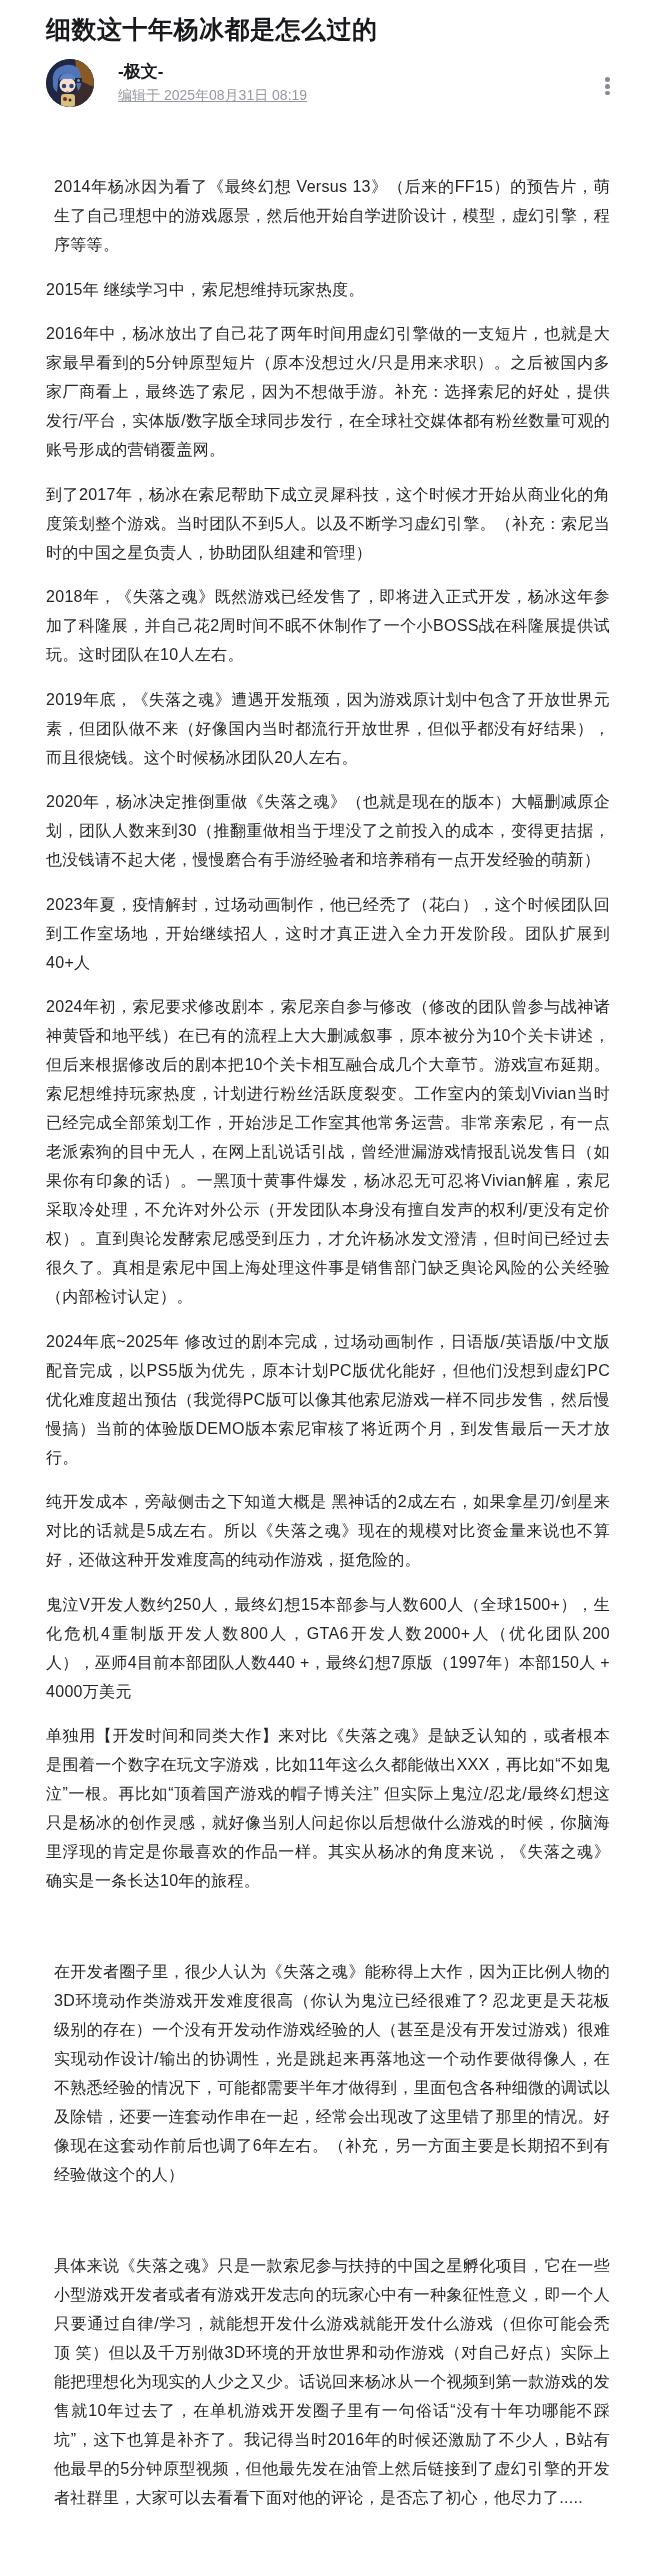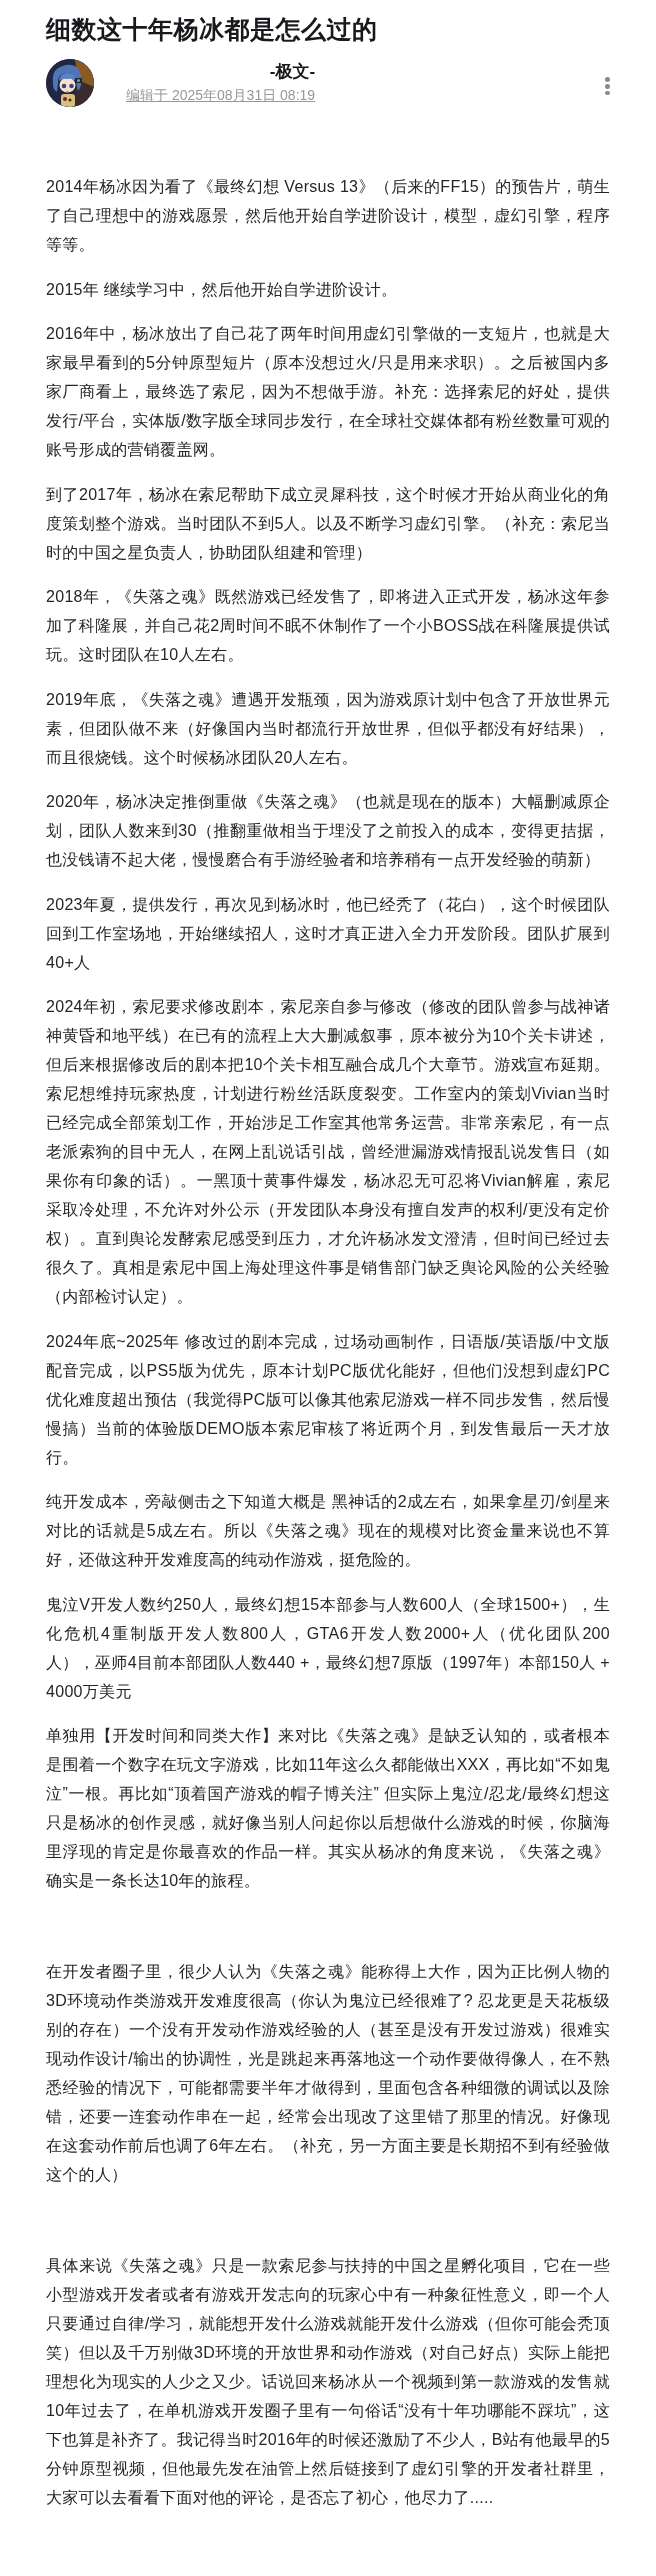--- a/index.html
+++ b/index.html
@@ -36,21 +36,21 @@
   .avatar {
     width: 48px;
     height: 48px;
     border-radius: 50%;
     overflow: hidden;
     flex: 0 0 auto;
     background: #1d2b4f;
     cursor: pointer;
   }
   .avatar svg { display: block; width: 48px; height: 48px; }
-  .author-info { margin-left: 32px; text-align: right; }
+  .author-info { margin-left: 24px; }
   .author-name {
     font-size: 17px;
     font-weight: 700;
     color: #18191c;
     line-height: 20.6px;
     cursor: pointer;
   }
   .author-meta {
     font-size: 14px;
     color: #9499a0;
@@ -79,21 +79,21 @@
   }
   .article { color: #252525; }
   .article p {
     font-size: 16px;
     line-height: 29px;
     letter-spacing: 0.3px;
     color: #252525;
     margin: 0 0 15.5px 0;
     text-align: justify;
   }
-  .article p.extra-gap { margin-top: 62px; }
+  .article p.extra-gap { margin-top: 62px; margin-left: 8px; }
 </style>
 </head>
 <body>
 
 <div class="page">
 
   <h1 class="post-title">细数这十年杨冰都是怎么过的</h1>
 
   <div class="author-row">
     <div class="avatar">
@@ -127,27 +127,27 @@
     </div>
     <div class="kebab" title="">
       <span class="dot"></span>
       <span class="dot"></span>
       <span class="dot"></span>
     </div>
   </div>
 
   <div class="article">
     <p class="extra-gap">2014年杨冰因为看了《最终幻想 Versus 13》（后来的FF15）的预告片，萌生了自己理想中的游戏愿景，然后他开始自学进阶设计，模型，虚幻引擎，程序等等。</p>
-    <p>2015年 继续学习中，然后他开始自学进阶设计。</p>
+    <p>2015年 继续学习中，索尼想维持玩家热度。</p>
     <p>2016年中，杨冰放出了自己花了两年时间用虚幻引擎做的一支短片，也就是大家最早看到的5分钟原型短片（原本没想过火/只是用来求职）。之后被国内多家厂商看上，最终选了索尼，因为不想做手游。补充：选择索尼的好处，提供发行/平台，实体版/数字版全球同步发行，在全球社交媒体都有粉丝数量可观的账号形成的营销覆盖网。</p>
     <p>到了2017年，杨冰在索尼帮助下成立灵犀科技，这个时候才开始从商业化的角度策划整个游戏。当时团队不到5人。以及不断学习虚幻引擎。（补充：索尼当时的中国之星负责人，协助团队组建和管理）</p>
     <p>2018年，《失落之魂》既然游戏已经发售了，即将进入正式开发，杨冰这年参加了科隆展，并自己花2周时间不眠不休制作了一个小BOSS战在科隆展提供试玩。这时团队在10人左右。</p>
     <p>2019年底，《失落之魂》遭遇开发瓶颈，因为游戏原计划中包含了开放世界元素，但团队做不来（好像国内当时都流行开放世界，但似乎都没有好结果），而且很烧钱。这个时候杨冰团队20人左右。</p>
     <p>2020年，杨冰决定推倒重做《失落之魂》（也就是现在的版本）大幅删减原企划，团队人数来到30（推翻重做相当于埋没了之前投入的成本，变得更拮据，也没钱请不起大佬，慢慢磨合有手游经验者和培养稍有一点开发经验的萌新）</p>
-    <p>2023年夏，提供发行，再次见到杨冰时，他已经秃了（花白），这个时候团队回到工作室场地，开始继续招人，这时才真正进入全力开发阶段。团队扩展到40+人</p>
+    <p>2023年夏，疫情解封，过场动画制作，他已经秃了（花白），这个时候团队回到工作室场地，开始继续招人，这时才真正进入全力开发阶段。团队扩展到40+人</p>
     <p>2024年初，索尼要求修改剧本，索尼亲自参与修改（修改的团队曾参与战神诸神黄昏和地平线）在已有的流程上大大删减叙事，原本被分为10个关卡讲述，但后来根据修改后的剧本把10个关卡相互融合成几个大章节。游戏宣布延期。索尼想维持玩家热度，计划进行粉丝活跃度裂变。工作室内的策划Vivian当时已经完成全部策划工作，开始涉足工作室其他常务运营。非常亲索尼，有一点老派索狗的目中无人，在网上乱说话引战，曾经泄漏游戏情报乱说发售日（如果你有印象的话）。一黑顶十黄事件爆发，杨冰忍无可忍将Vivian解雇，索尼采取冷处理，不允许对外公示（开发团队本身没有擅自发声的权利/更没有定价权）。直到舆论发酵索尼感受到压力，才允许杨冰发文澄清，但时间已经过去很久了。真相是索尼中国上海处理这件事是销售部门缺乏舆论风险的公关经验（内部检讨认定）。</p>
     <p>2024年底~2025年 修改过的剧本完成，过场动画制作，日语版/英语版/中文版配音完成，以PS5版为优先，原本计划PC版优化能好，但他们没想到虚幻PC优化难度超出预估（我觉得PC版可以像其他索尼游戏一样不同步发售，然后慢慢搞）当前的体验版DEMO版本索尼审核了将近两个月，到发售最后一天才放行。</p>
     <p>纯开发成本，旁敲侧击之下知道大概是 黑神话的2成左右，如果拿星刃/剑星来对比的话就是5成左右。所以《失落之魂》现在的规模对比资金量来说也不算好，还做这种开发难度高的纯动作游戏，挺危险的。</p>
     <p>鬼泣V开发人数约250人，最终幻想15本部参与人数600人（全球1500+），生化危机4重制版开发人数800人，GTA6开发人数2000+人（优化团队200 人），巫师4目前本部团队人数440 +，最终幻想7原版（1997年）本部150人 + 4000万美元</p>
     <p>单独用【开发时间和同类大作】来对比《失落之魂》是缺乏认知的，或者根本是围着一个数字在玩文字游戏，比如11年这么久都能做出XXX，再比如“不如鬼泣”一根。再比如“顶着国产游戏的帽子博关注” 但实际上鬼泣/忍龙/最终幻想这只是杨冰的创作灵感，就好像当别人问起你以后想做什么游戏的时候，你脑海里浮现的肯定是你最喜欢的作品一样。其实从杨冰的角度来说，《失落之魂》确实是一条长达10年的旅程。</p>
     <p class="extra-gap">在开发者圈子里，很少人认为《失落之魂》能称得上大作，因为正比例人物的3D环境动作类游戏开发难度很高（你认为鬼泣已经很难了? 忍龙更是天花板级别的存在）一个没有开发动作游戏经验的人（甚至是没有开发过游戏）很难实现动作设计/输出的协调性，光是跳起来再落地这一个动作要做得像人，在不熟悉经验的情况下，可能都需要半年才做得到，里面包含各种细微的调试以及除错，还要一连套动作串在一起，经常会出现改了这里错了那里的情况。好像现在这套动作前后也调了6年左右。（补充，另一方面主要是长期招不到有经验做这个的人）</p>
     <p class="extra-gap">具体来说《失落之魂》只是一款索尼参与扶持的中国之星孵化项目，它在一些小型游戏开发者或者有游戏开发志向的玩家心中有一种象征性意义，即一个人只要通过自律/学习，就能想开发什么游戏就能开发什么游戏（但你可能会秃顶 笑）但以及千万别做3D环境的开放世界和动作游戏（对自己好点）实际上能把理想化为现实的人少之又少。话说回来杨冰从一个视频到第一款游戏的发售就10年过去了，在单机游戏开发圈子里有一句俗话“没有十年功哪能不踩坑”，这下也算是补齐了。我记得当时2016年的时候还激励了不少人，B站有他最早的5分钟原型视频，但他最先发在油管上然后链接到了虚幻引擎的开发者社群里，大家可以去看看下面对他的评论，是否忘了初心，他尽力了.....</p>
 
   </div>
 

